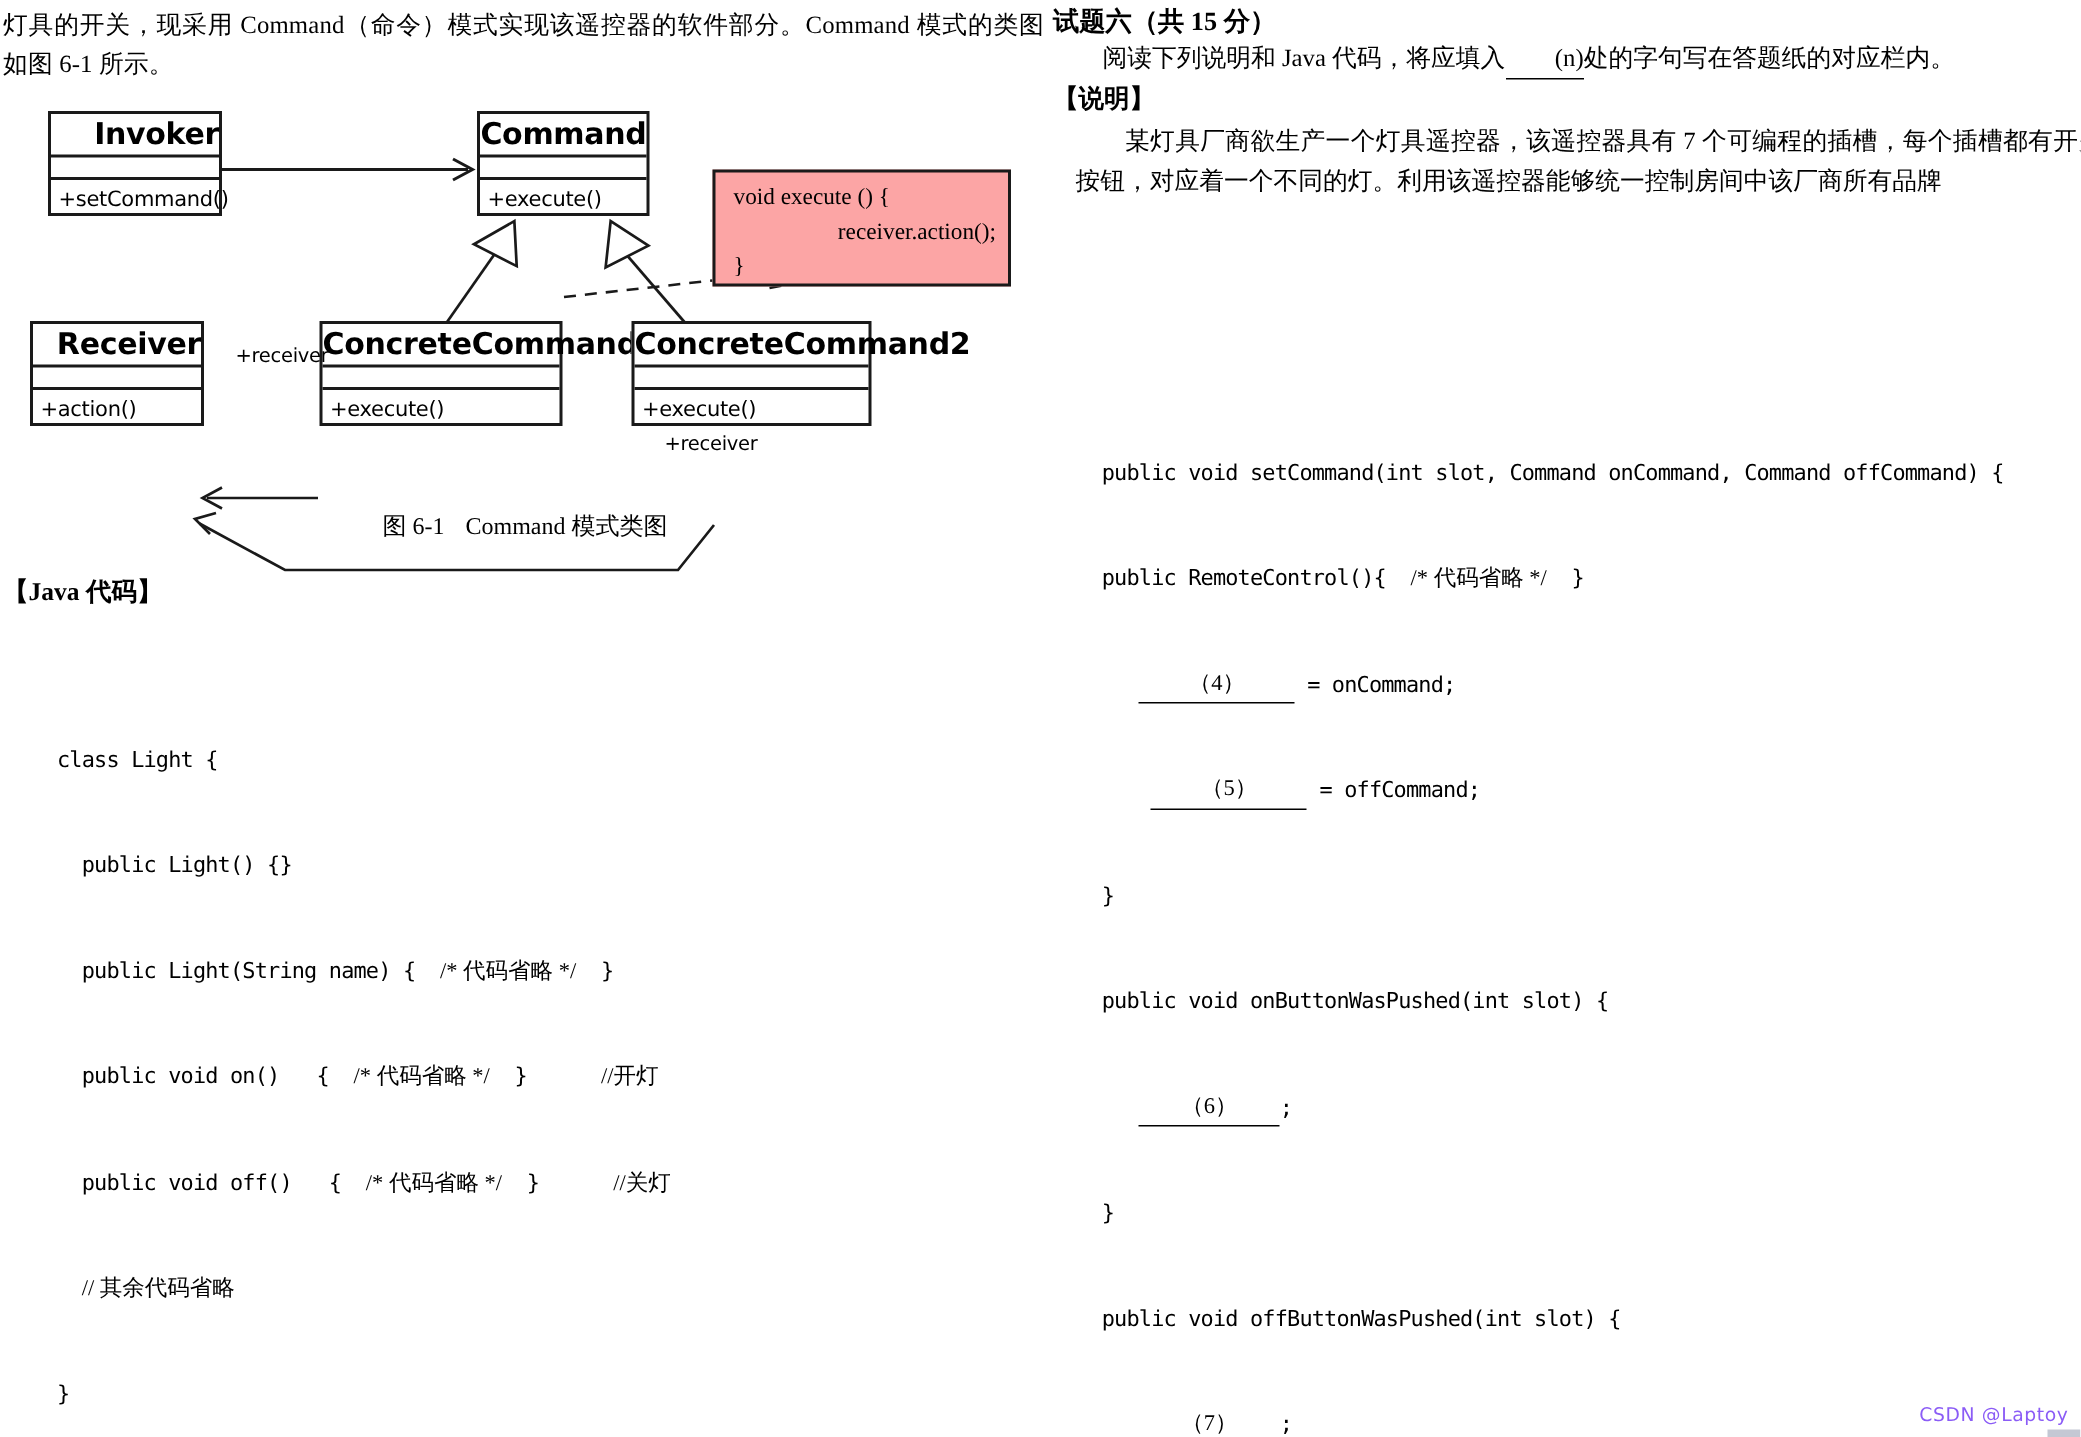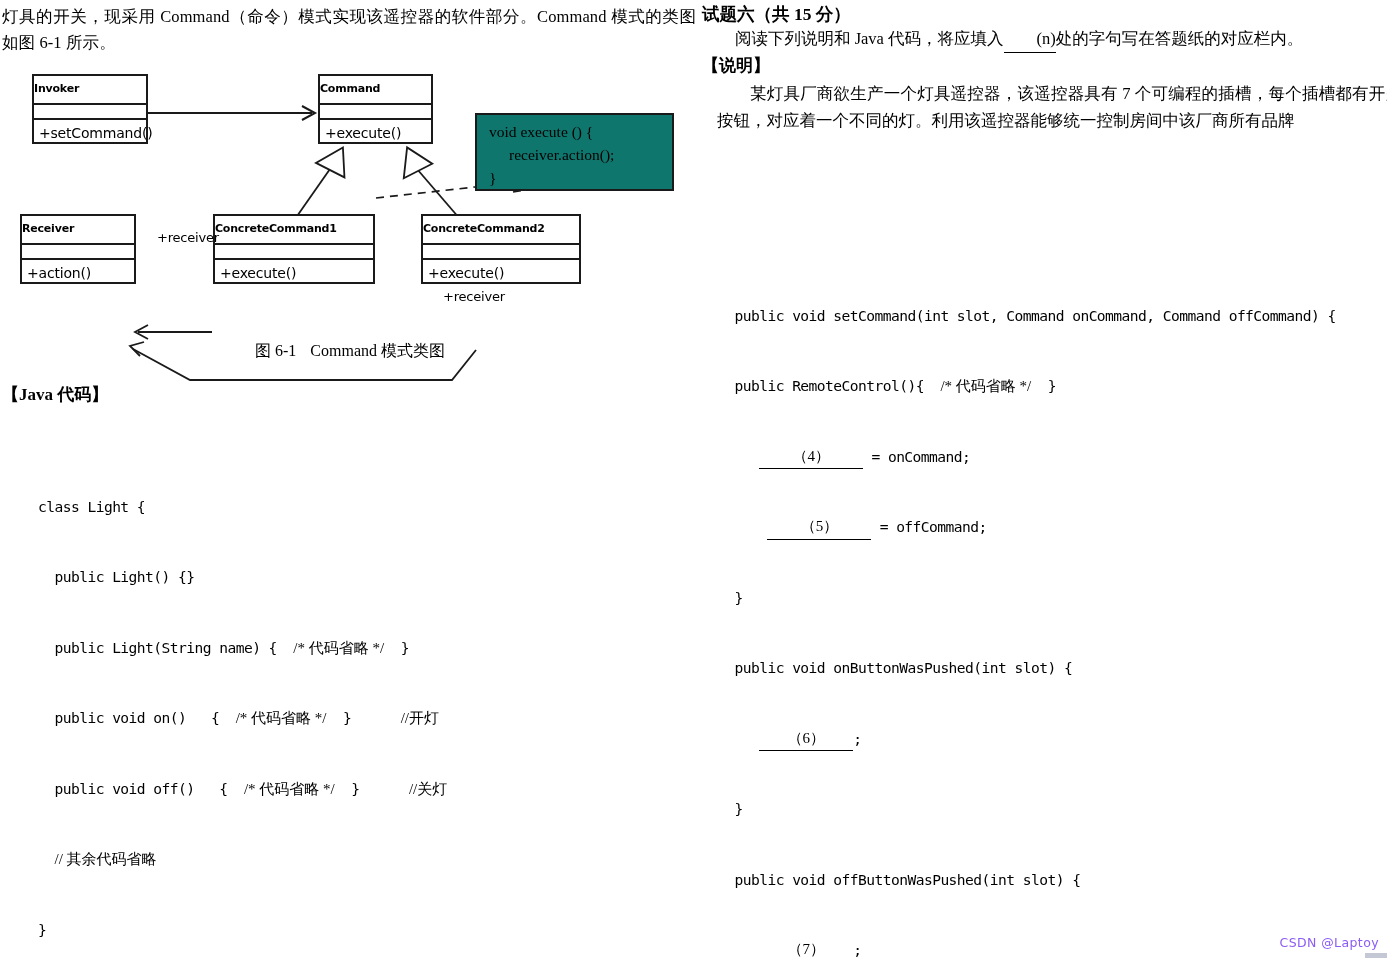--- a/index.html
+++ b/index.html
@@ -55,22 +55,22 @@
   .uml-box {
     position: absolute;
     border: 2px solid #1a1a1a;
     background: #fff;
     box-sizing: border-box;
     z-index: 3;
   }
   .uml-title {
     font-family: "DejaVu Sans", "Liberation Sans", sans-serif;
     font-weight: bold;
-    font-size: 11px;
-    text-align: left;
+    font-size: 20px;
+    text-align: right;
     line-height: 26px;
     height: 27px;
     border-bottom: 2px solid #1a1a1a;
     white-space: nowrap;
     letter-spacing: -0.2px;
   }
   .uml-mid {
     height: 13px;
     border-bottom: 2px solid #1a1a1a;
   }
@@ -79,29 +79,29 @@
     font-size: 14px;
     line-height: 26px;
     height: 26px;
     padding-left: 5px;
     white-space: nowrap;
     letter-spacing: -0.2px;
   }
   .note-box {
     position: absolute;
     border: 2px solid #1a1a1a;
-    background: #0f766e;
+    background: #fca5a5;
     box-sizing: border-box;
     z-index: 3;
     font-family: "Liberation Serif", "DejaVu Serif", serif;
     font-size: 15.5px;
     line-height: 23px;
     padding: 5px 8px 4px 12px;
   }
-  .note-box .l2 { padding-left: 20px; }
+  .note-box .l2 { padding-left: 20px; text-align: right; }
   .edge-label {
     position: absolute;
     font-family: "DejaVu Sans", "Liberation Sans", sans-serif;
     font-size: 13px;
     background: transparent;
     z-index: 4;
     white-space: nowrap;
     letter-spacing: -0.2px;
   }
   .diagram svg {

